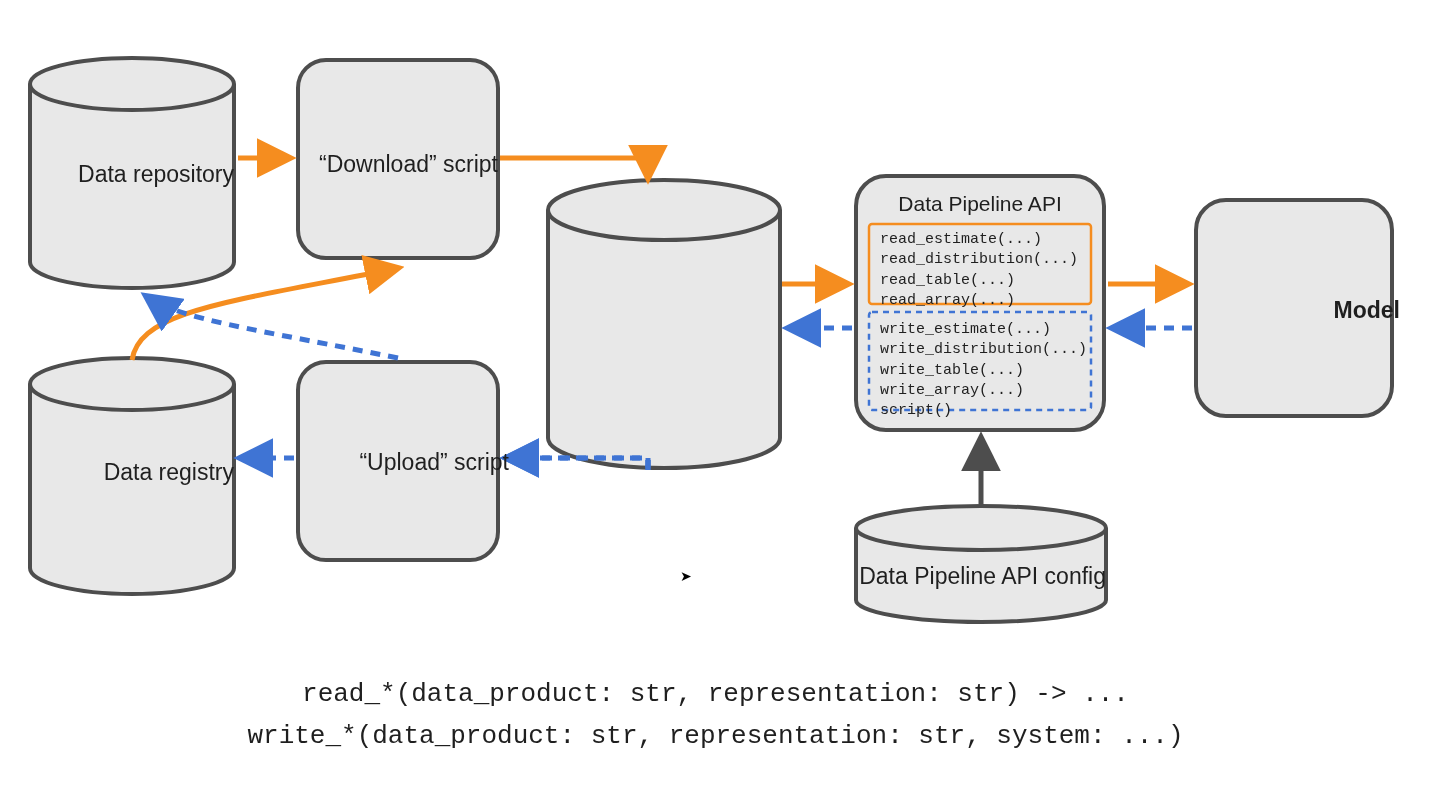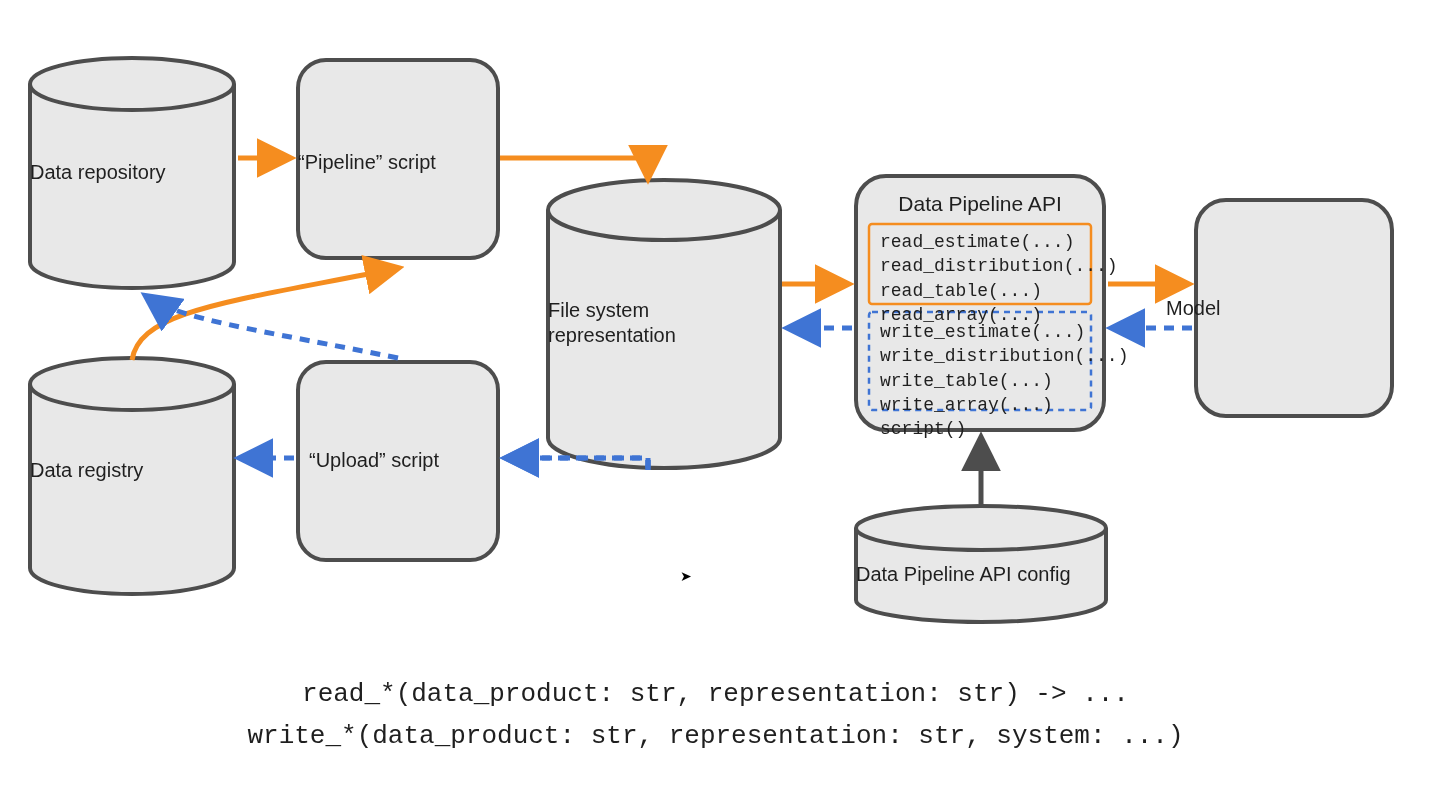--- a/index.html
+++ b/index.html
@@ -11,38 +11,38 @@
     font-family: Verdana, Geneva, sans-serif;
   }
   .stage {
     position: relative;
     width: 1431px;
     height: 805px;
   }
   svg { position: absolute; top: 0; left: 0; }
   .node-label {
     position: absolute;
-    text-align: left;
-    font-size: 20px;
+    text-align: right;
+    font-size: 23px;
     color: #1f1f1f;
     line-height: 1.25;
     pointer-events: none;
   }
   .api-title {
     position: absolute;
     font-size: 21px;
     color: #1f1f1f;
     text-align: center;
     width: 248px;
     pointer-events: none;
   }
   .api-code {
     position: absolute;
     font-family: "Courier New", Courier, monospace;
-    font-size: 18px;
+    font-size: 15px;
     line-height: 1.35;
     color: #1f1f1f;
     white-space: pre;
     pointer-events: none;
   }
   .big-code {
     position: absolute;
     font-family: "Courier New", Courier, monospace;
     font-size: 26px;
     color: #1f1f1f;
@@ -143,36 +143,34 @@
   <line x1="294" y1="458" x2="240" y2="458" stroke="#3f74d4" stroke-width="5" stroke-dasharray="10,8" marker-end="url(#arrBlue)"></line>
 
   <path d="M132,360 C140,310 230,302 398,268" fill="none" stroke="#f58d1f" stroke-width="5" marker-end="url(#arrOrange)"></path>
 
   <path d="M398,358 C260,330 180,320 146,296" fill="none" stroke="#3f74d4" stroke-width="5" stroke-dasharray="10,8" marker-end="url(#arrBlue)"></path>
 
   <line x1="981" y1="504" x2="981" y2="438" stroke="#4d4d4d" stroke-width="5" marker-end="url(#arrGray)"></line>
 </svg>
 
 <div class="node-label" style="left:30px; top:160px; width:204px;">Data repository</div>
-<div class="node-label" style="left:298px; top:150px; width:200px;">“Pipeline” script</div>
+<div class="node-label" style="left:298px; top:150px; width:200px;">“Download” script</div>
 <div class="node-label" style="left:30px; top:458px; width:204px;">Data registry</div>
 <div class="node-label" style="left:309px; top:448px; width:200px;">“Upload” script</div>
-<div class="node-label" style="left:548px; top:298px; width:232px; white-space:pre-line;">File system
-representation</div>
 <div class="api-title" style="left:856px; top:192px;">Data Pipeline API</div>
 <div class="api-code" style="left:880px; top:230px;">read_estimate(...)
 read_distribution(...)
 read_table(...)
 read_array(...)</div>
 <div class="api-code" style="left:880px; top:320px;">write_estimate(...)
 write_distribution(...)
 write_table(...)
 write_array(...)
 script()</div>
 <div class="node-label" style="left:856px; top:562px; width:250px;">Data Pipeline API config</div>
-<div class="node-label" style="left:1166px; top:296px; width:196px;">Model</div>
+<div class="node-label" style="left:1204px; top:296px; width:196px;font-weight:bold;">Model</div>
 
 <div class="big-code" style="left:0; top:674px;">read_*(data_product: str, representation: str) -&gt; ...</div>
 <div class="big-code" style="left:0; top:716px;">write_*(data_product: str, representation: str, system: ...)</div>
 
 <div class="cursor" style="left:680px; top:568px;">➤</div>
 
 </div>
 
 </body></html>

